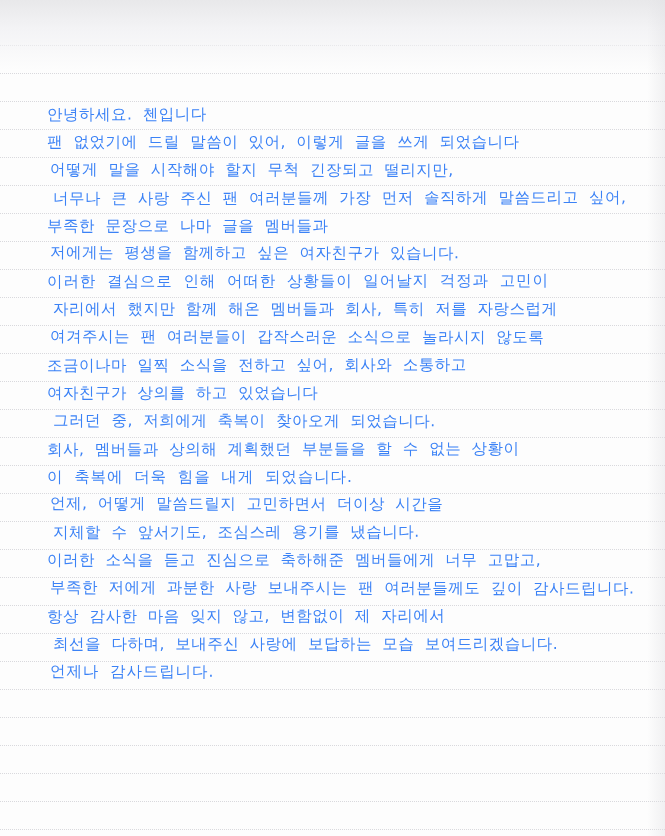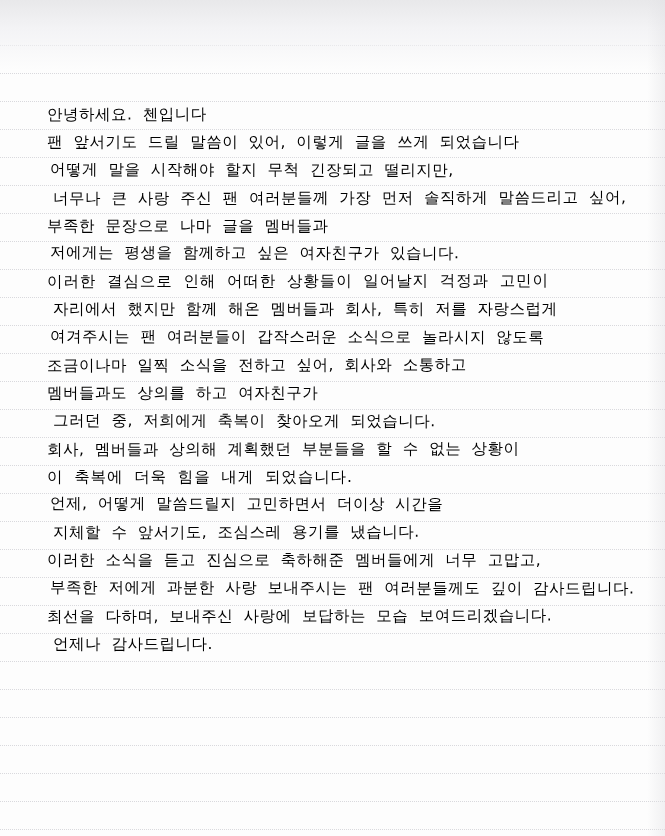--- a/index.html
+++ b/index.html
@@ -45,21 +45,21 @@
     height: 0;
     border-top: 1px dotted #bcbcc4;
     opacity: 0.55;
   }
   
   .letter {
     position: absolute;
     top: 101px;
     left: 47px;
     right: 14px;
-    color: #000000;
+    color: #3b82f6;
   }
   .line {
     height: 27.9px;
     line-height: 27.9px;
     font-size: 15.5px;
     letter-spacing: 0.5px;
     word-spacing: 0.32em;
     white-space: nowrap;
     font-weight: 500;
   }
@@ -101,33 +101,34 @@
       <div class="ruled-line" style="top: 717px;"></div>
       <div class="ruled-line" style="top: 745px;"></div>
       <div class="ruled-line" style="top: 773px;"></div>
       <div class="ruled-line" style="top: 801px;"></div>
       <div class="ruled-line" style="top: 829px;"></div>
     </div>
   <div class="top-shade"></div>
   <div class="side-shade"></div>
   <div class="letter" id="letter-body">
       <div class="line">안녕하세요. 첸입니다</div>
-      <div class="line">팬 앞서기도 드릴 말씀이 있어, 이렇게 글을 쓰게 되었습니다</div>
+      <div class="line">팬 없었기에 드릴 말씀이 있어, 이렇게 글을 쓰게 되었습니다</div>
       <div class="line">어떻게  말을  시작해야 할지  무척  긴장되고  떨리지만,</div>
       <div class="line">너무나 큰 사랑 주신 팬 여러분들께 가장 먼저 솔직하게 말씀드리고 싶어,</div>
       <div class="line">부족한  문장으로  나마  글을  멤버들과</div>
       <div class="line">저에게는  평생을  함께하고  싶은  여자친구가  있습니다.</div>
       <div class="line">이러한  결심으로 인해  어떠한  상황들이  일어날지 걱정과  고민이</div>
       <div class="line">자리에서  했지만  함께  해온  멤버들과  회사,  특히  저를  자랑스럽게</div>
       <div class="line">여겨주시는  팬 여러분들이  갑작스러운  소식으로  놀라시지  않도록</div>
       <div class="line">조금이나마  일찍  소식을  전하고 싶어,  회사와  소통하고</div>
-      <div class="line">멤버들과도  상의를  하고  여자친구가</div>
+      <div class="line">여자친구가  상의를  하고  있었습니다</div>
       <div class="line">그러던 중,  저희에게  축복이  찾아오게  되었습니다.</div>
       <div class="line">회사, 멤버들과  상의해  계획했던  부분들을  할 수  없는  상황이</div>
       <div class="line">이  축복에  더욱  힘을  내게  되었습니다.</div>
       <div class="line">언제,  어떻게  말씀드릴지  고민하면서  더이상  시간을</div>
       <div class="line">지체할  수  앞서기도,  조심스레  용기를  냈습니다.</div>
       <div class="line">이러한  소식을  듣고  진심으로  축하해준  멤버들에게  너무  고맙고,</div>
       <div class="line">부족한  저에게  과분한  사랑 보내주시는  팬 여러분들께도  깊이  감사드립니다.</div>
+      <div class="line">항상  감사한  마음  잊지  않고,  변함없이  제  자리에서</div>
       <div class="line">최선을  다하며,  보내주신  사랑에  보답하는  모습  보여드리겠습니다.</div>
       <div class="line">언제나  감사드립니다.</div>
     </div>
 </div>
 
 </body></html>

